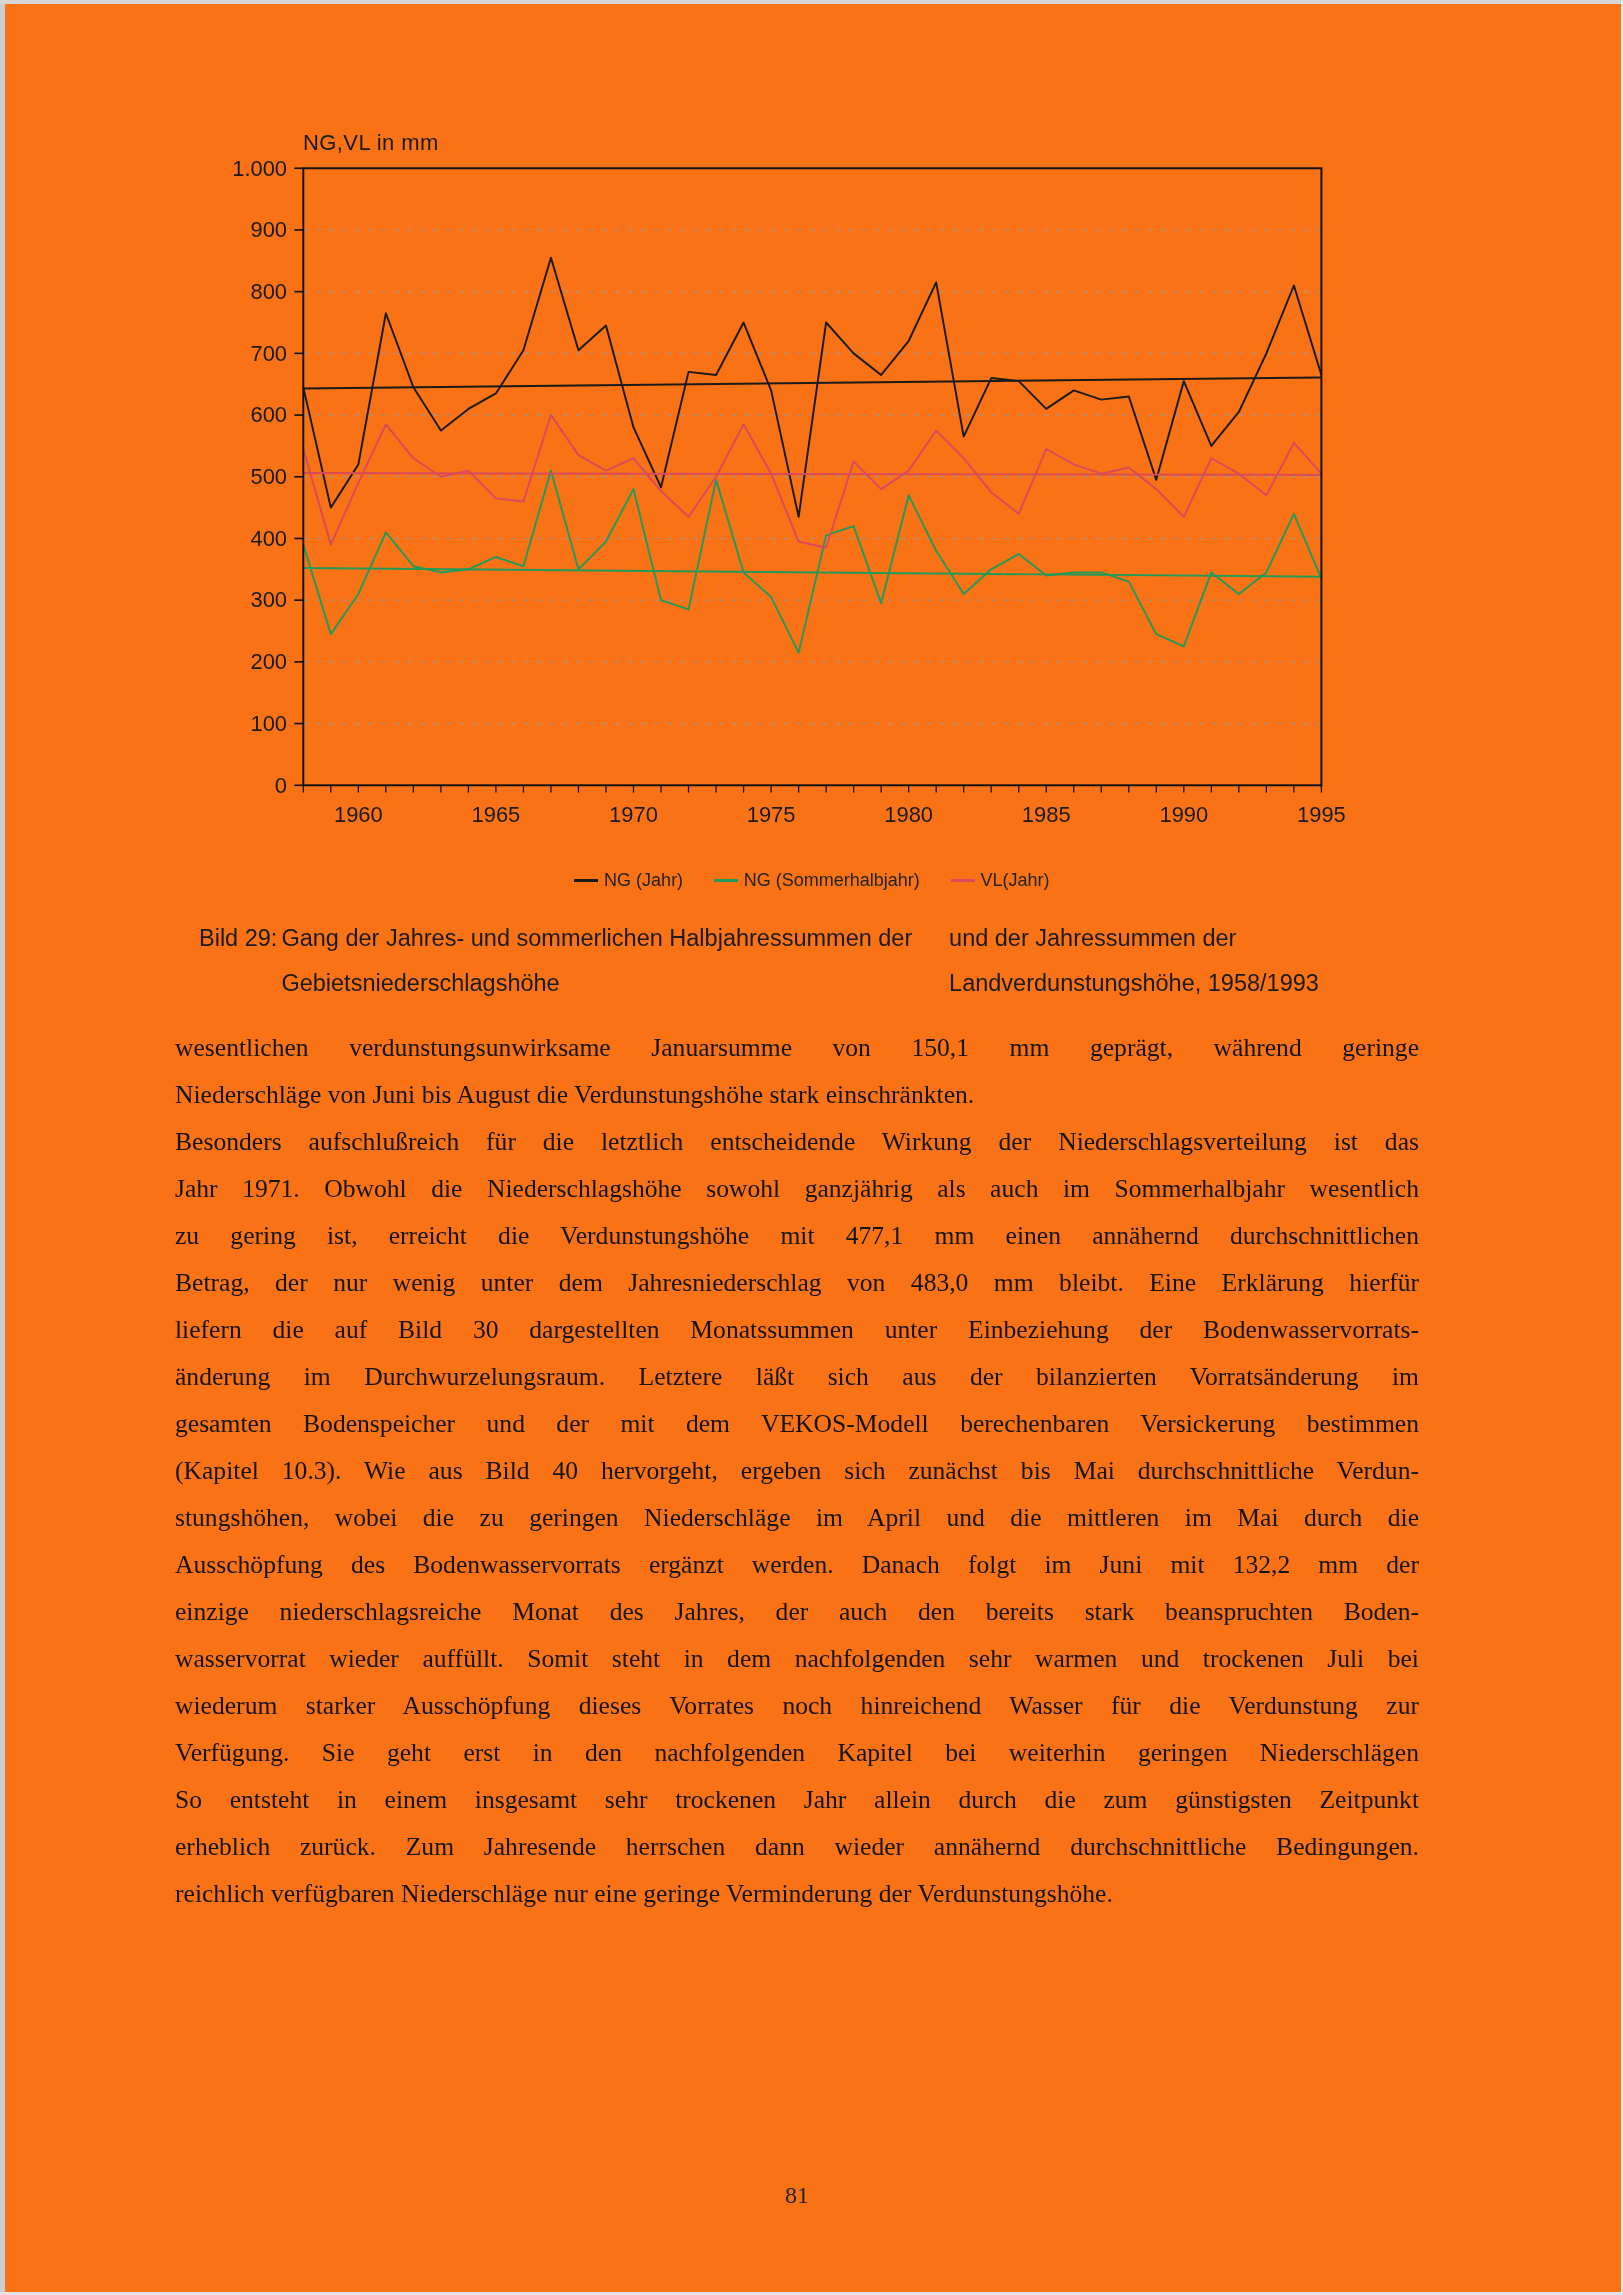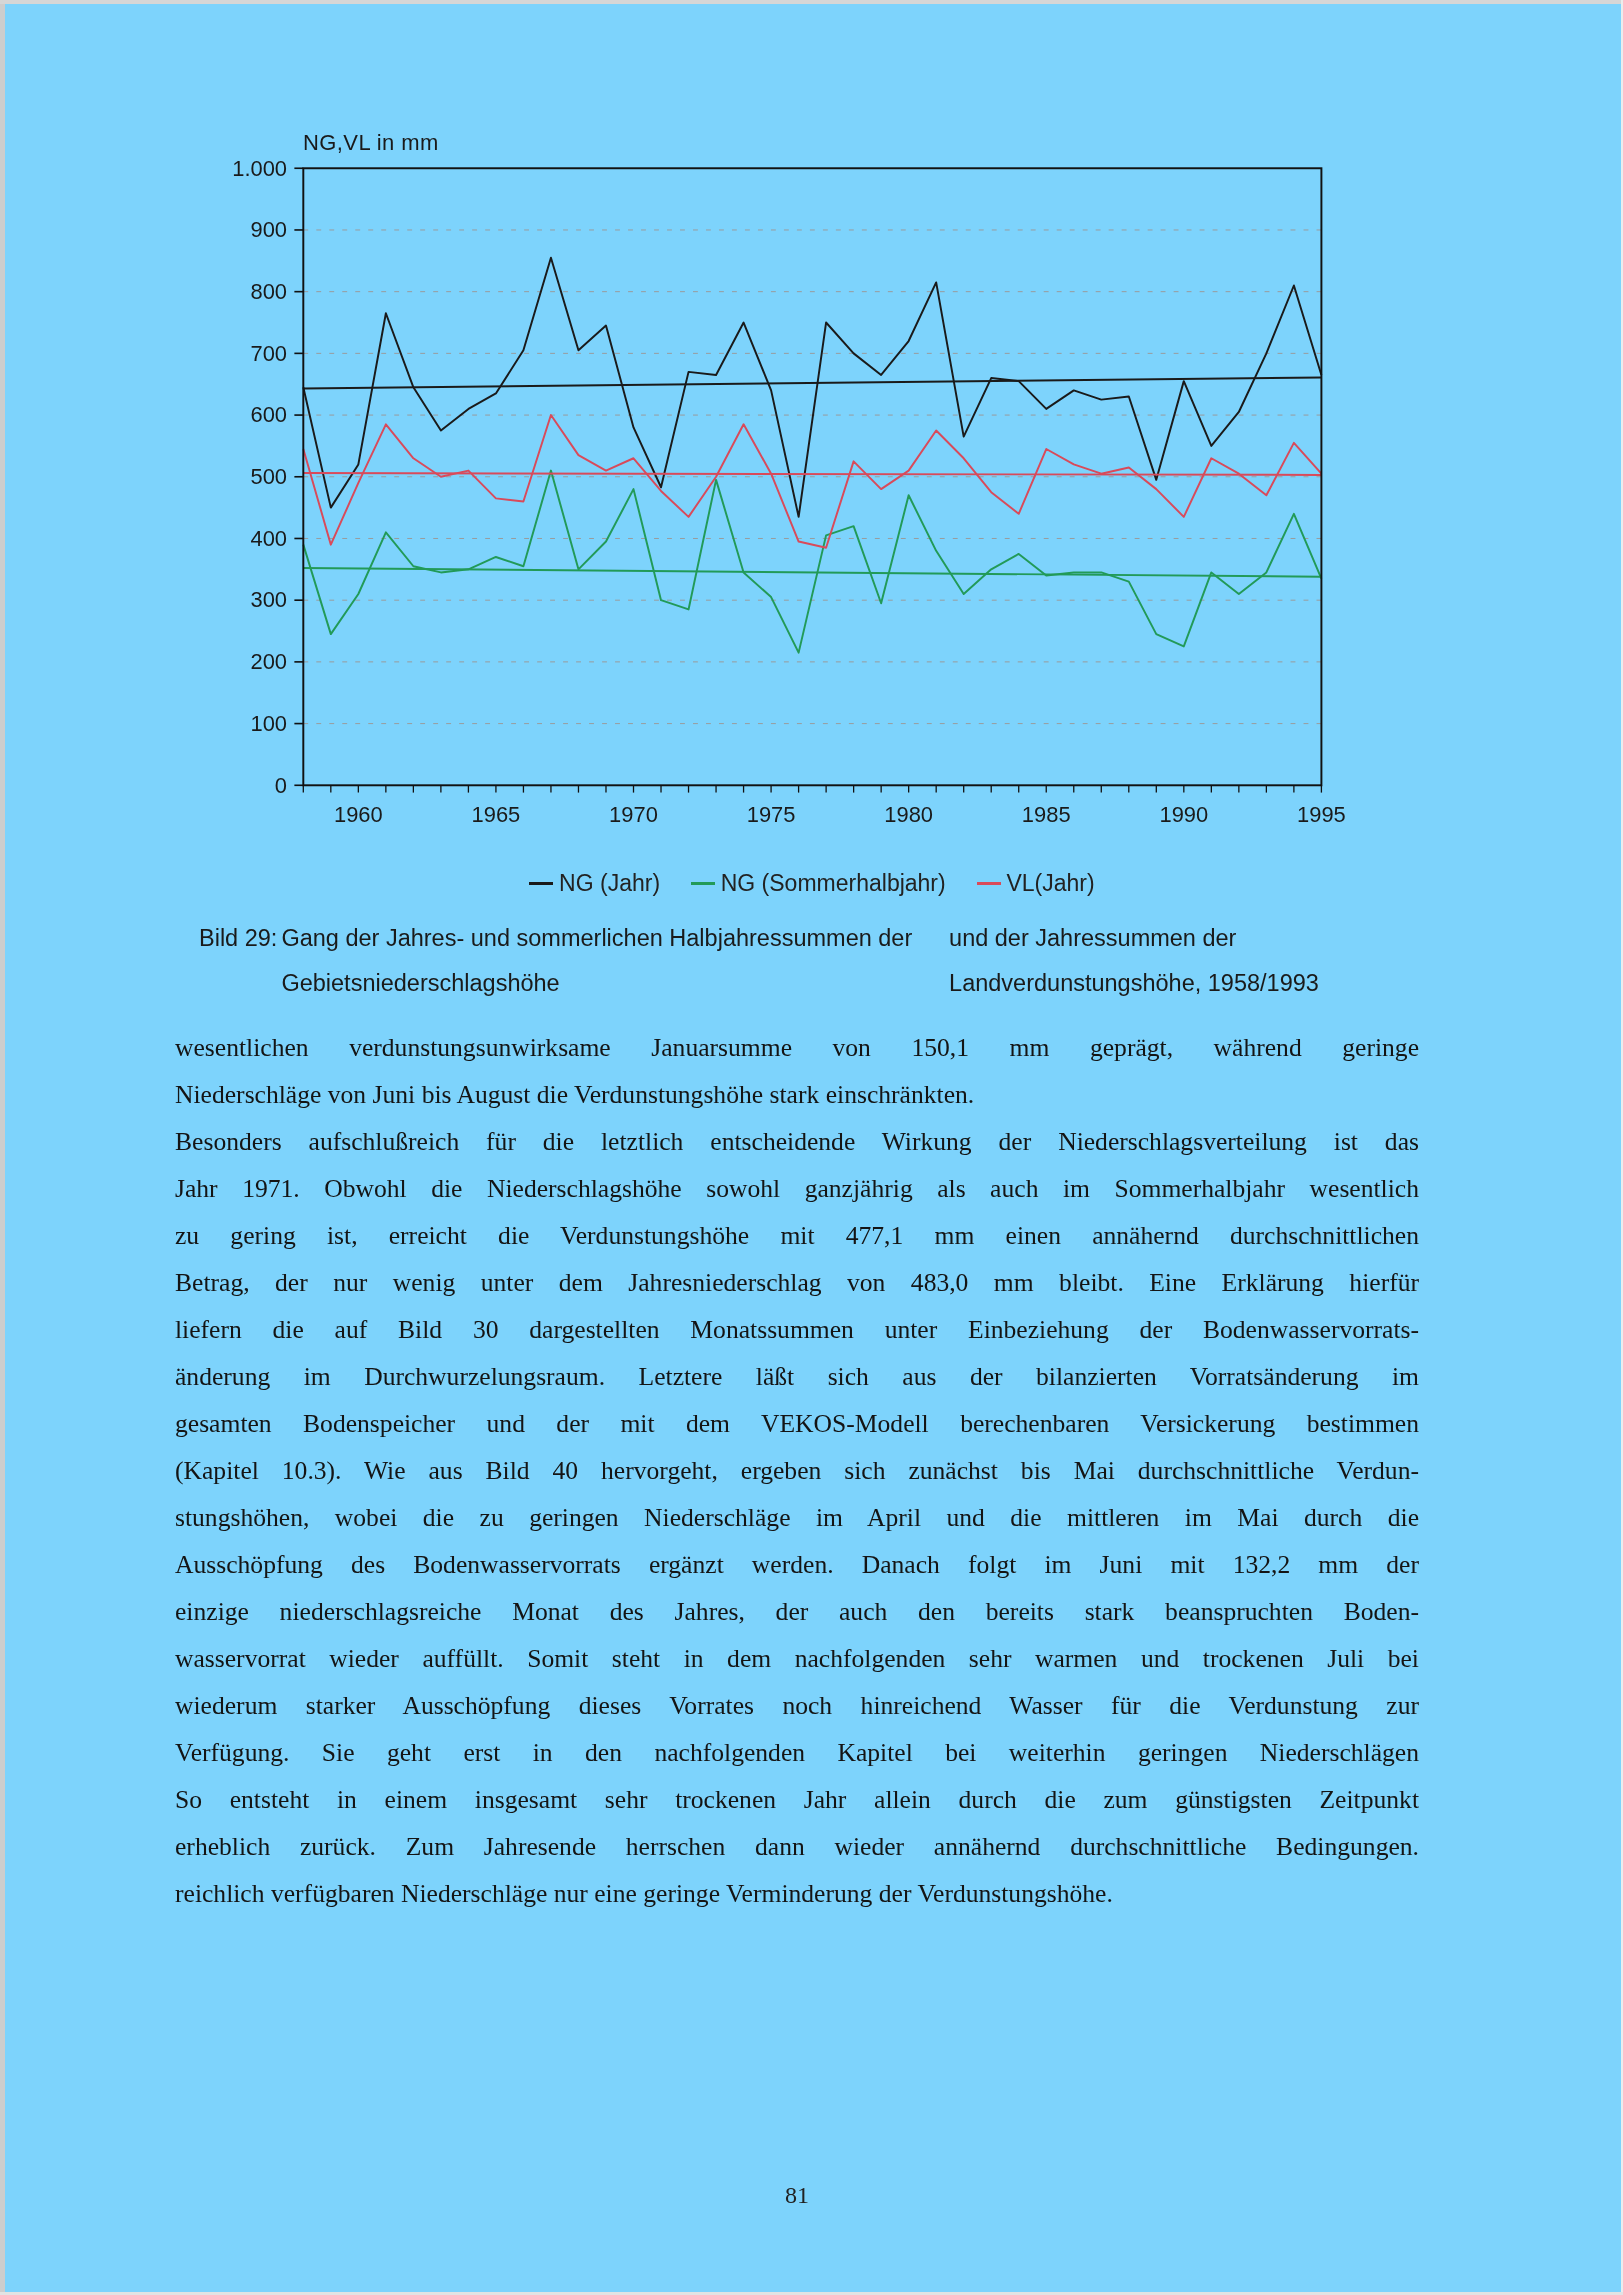--- a/index.html
+++ b/index.html
@@ -1,37 +1,37 @@
 <!DOCTYPE html>
 <html style="font-size:13px"><head>
 <meta charset="utf-8">
 <style>
   html,body { margin:0; padding:0; background:#ffffff; }
   .page {
     position:relative; width:1623px; height:2295px;
-    background:#7dd3fc; overflow:hidden;
+    background:#f97316; overflow:hidden;
     font-family:"Liberation Sans", sans-serif; color:#151515;
   }
   
   .scan-edge-left  { position:absolute; left:0; top:0; width:4.9px; height:100%; background:#cdcdcd; }
   .scan-edge-top   { position:absolute; left:0; top:0; width:100%; height:4px; background:#d6d6d6; }
   .scan-edge-right { position:absolute; right:0; top:0; width:2.4px; height:100%; background:#ececec; }
   .scan-edge-bottom{ position:absolute; left:0; bottom:0; width:100%; height:3.2px; background:#e3e3e3; }
 
   .axis-title {
     position:absolute; left:303px; top:130px;
     font-size:22px; color:#1a1a1a; letter-spacing:0.4px;
   }
   .chart-svg { position:absolute; left:179px; top:96px; }
   .chart-svg text { font-family:"Liberation Sans", sans-serif; fill:#1a1a1a; }
 
   .chart-legend {
     position:absolute; left:303px; top:870px; width:1018px;
     display:flex; justify-content:center; align-items:flex-start; gap:31px;
-    font-size:23px; color:#222;
+    font-size:18px; color:#222;
   }
   .legend-item { display:flex; align-items:center; gap:5.7px; }
   .legend-swatch { display:inline-block; width:24px; height:2.4px; }
 
   .caption {
     position:absolute; left:199px; top:916px; width:1234px;
     display:flex; font-size:23.5px; line-height:45px; color:#1a1a1a;
   }
   .caption-label { flex:none; margin-right:4px; }
   .caption-body { display:flex; }

